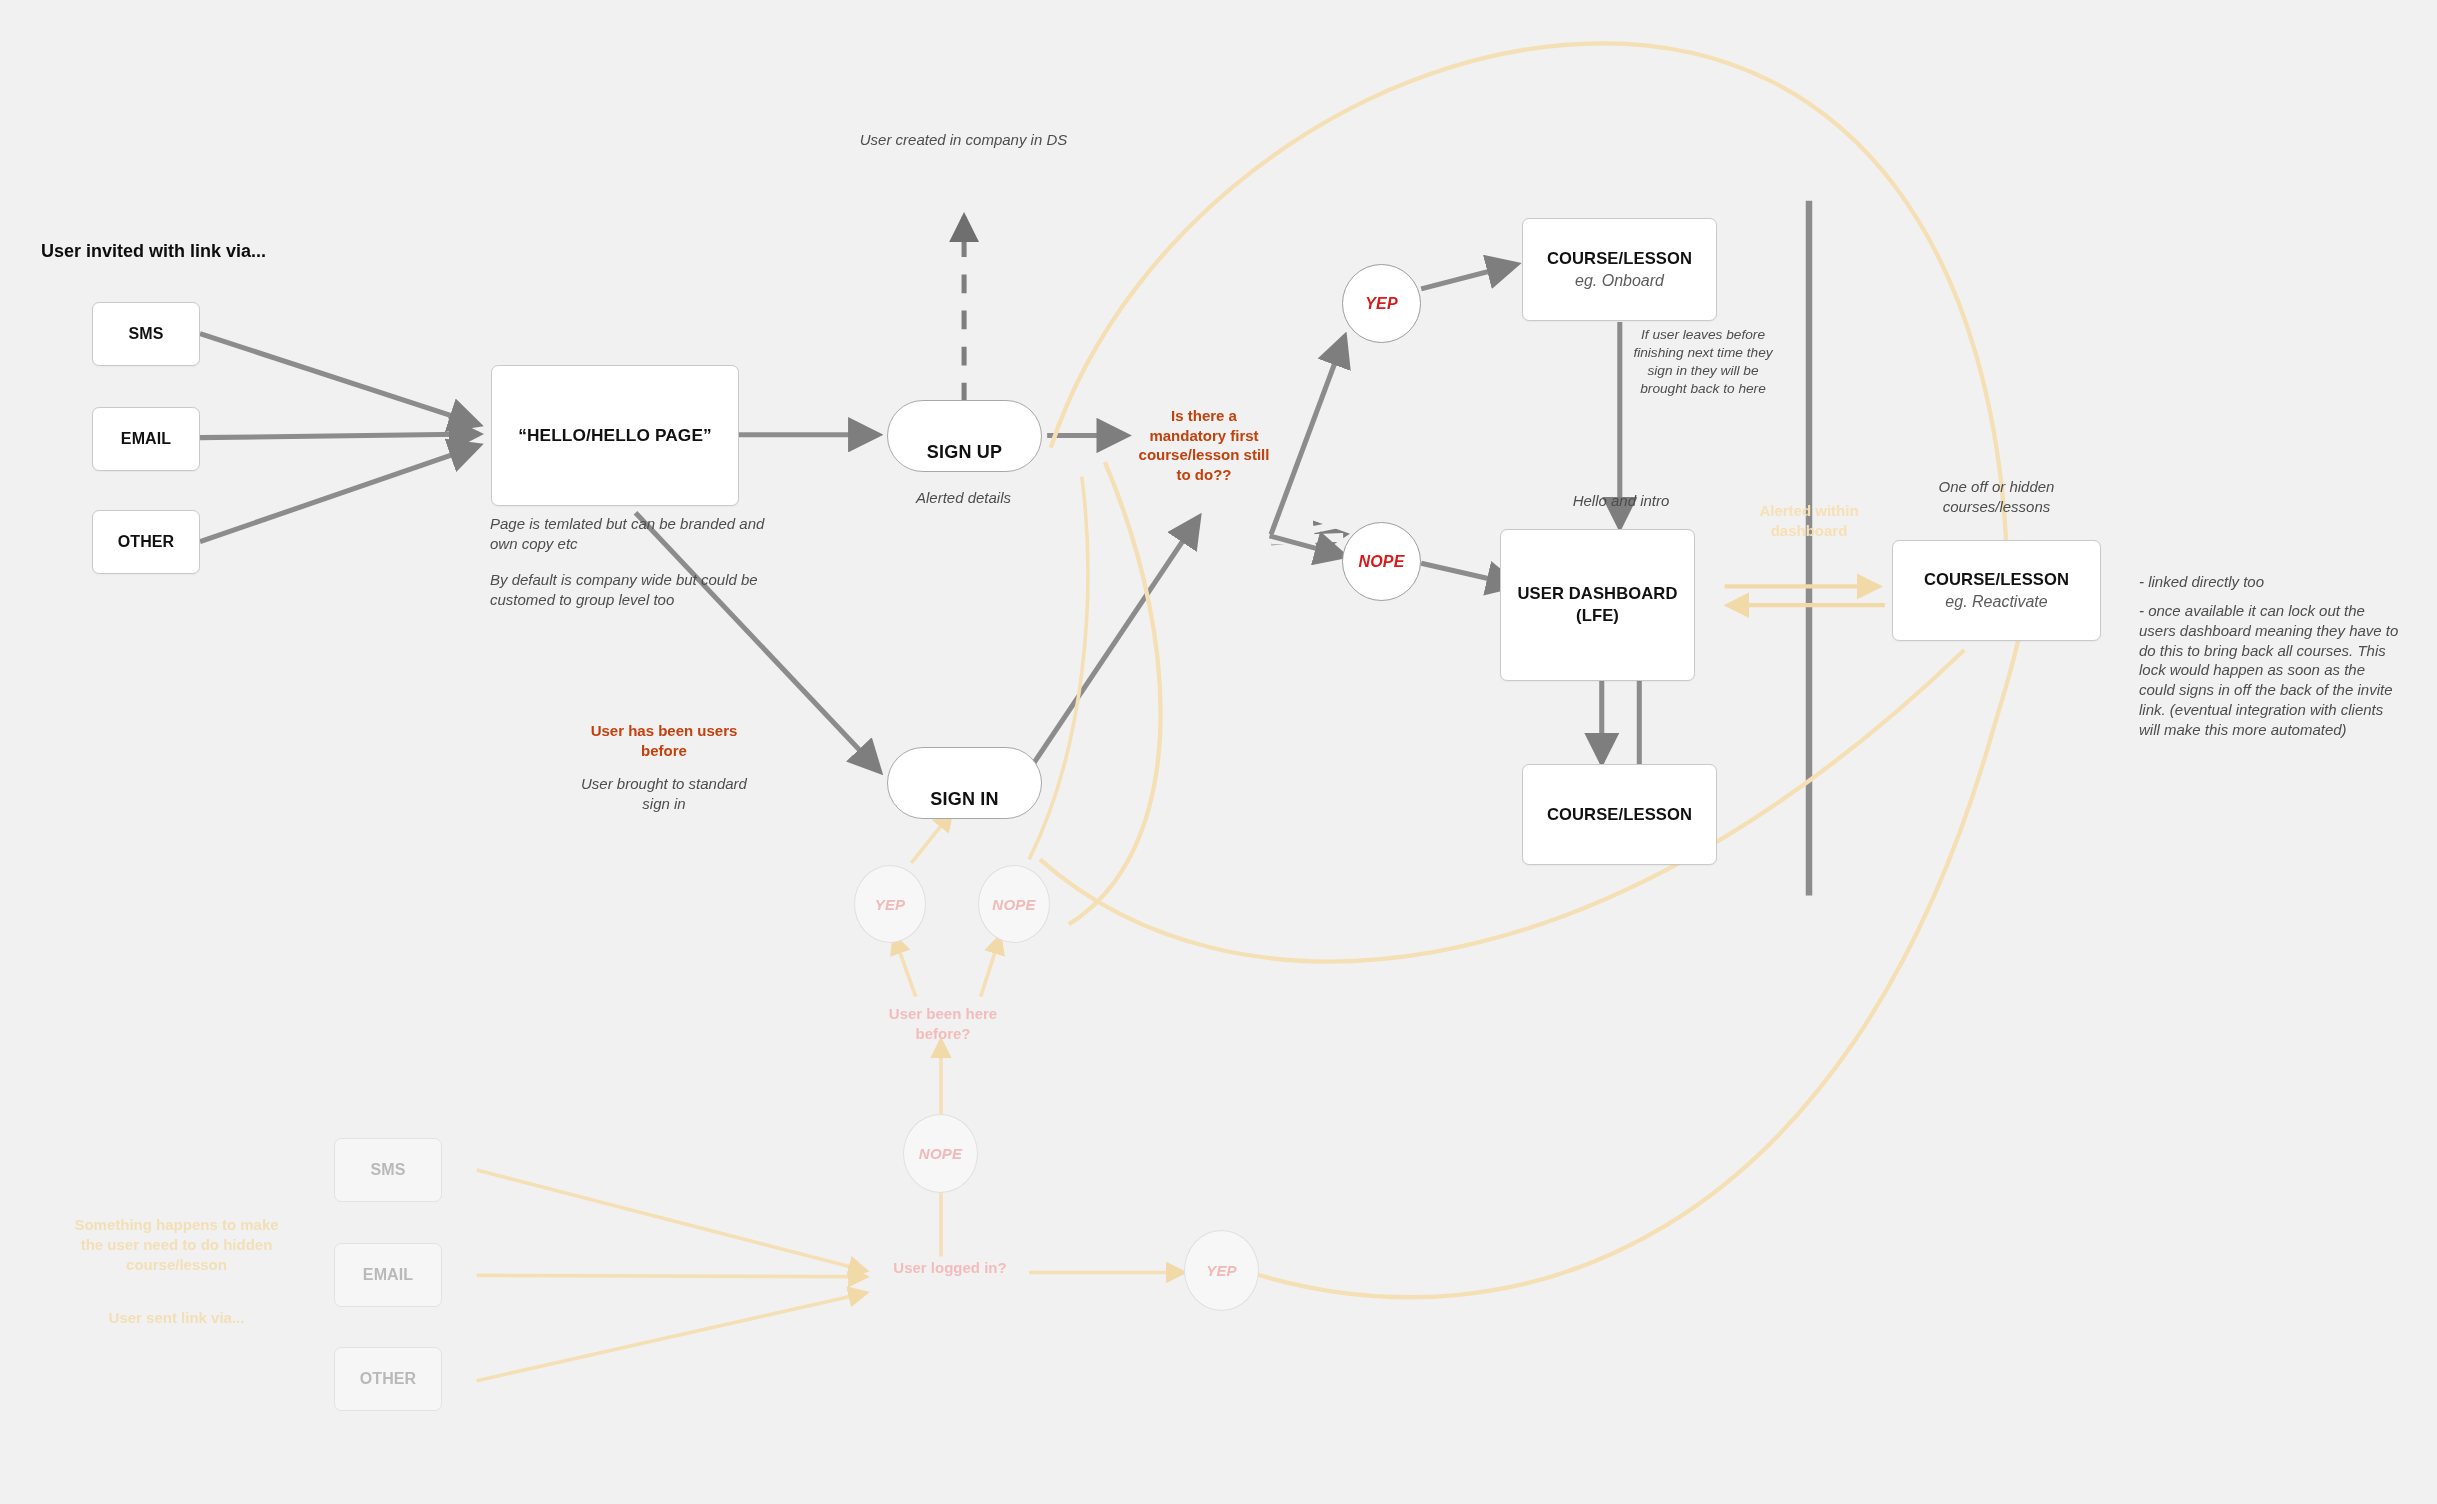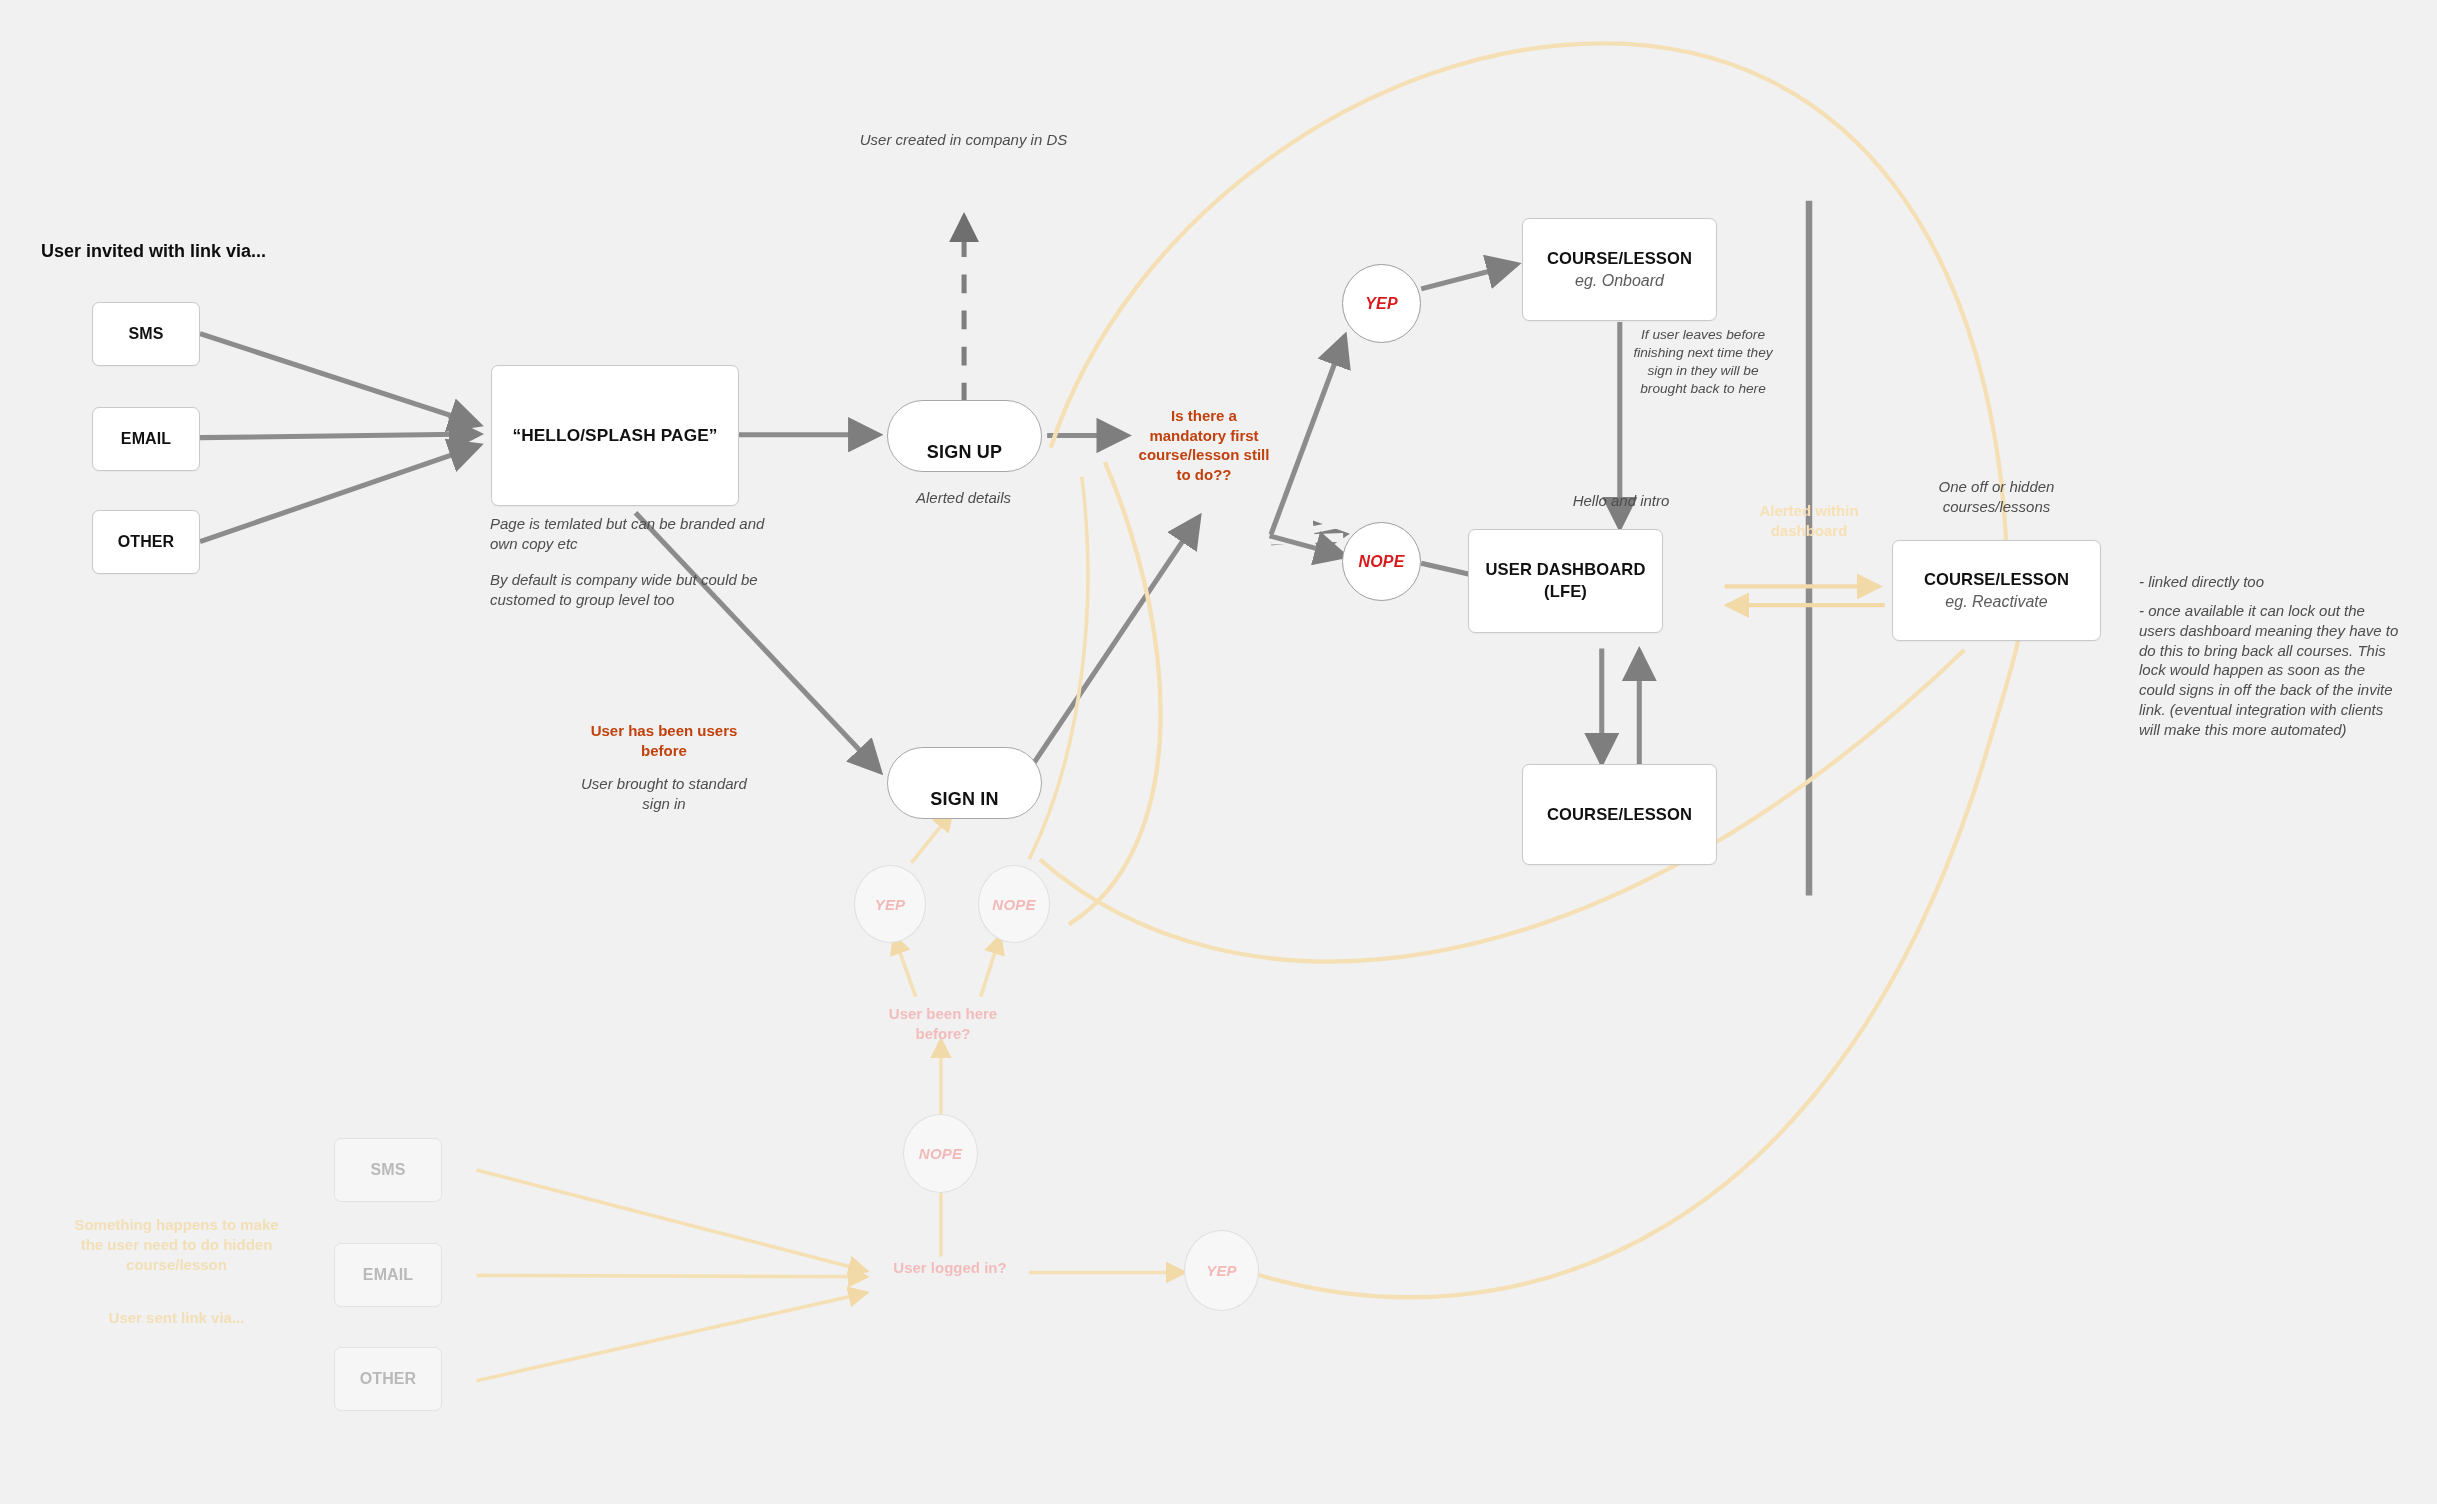--- a/index.html
+++ b/index.html
@@ -255,21 +255,21 @@
     <div class="title" style="font-size:16px;">SMS</div>
   </div>
   <div class="node box" style="left:92px; top:407px; width:108px; height:64px;">
     <div class="title" style="font-size:16px;">EMAIL</div>
   </div>
   <div class="node box" style="left:92px; top:510px; width:108px; height:64px;">
     <div class="title" style="font-size:16px;">OTHER</div>
   </div>
 
   <div class="node box" style="left:491px; top:365px; width:248px; height:141px;">
-    <div class="title" style="font-size:17.3px;">“HELLO/SPLASH PAGE”</div>
+    <div class="title" style="font-size:17.3px;">“HELLO/HELLO PAGE”</div>
   </div>
   <div class="label left note" style="left:490px; top:514px; width:289px; font-size:15px;">Page is temlated but can be branded and own copy etc</div>
   <div class="label left note" style="left:490px; top:570px; width:303px; font-size:15px;">By default is company wide but could be customed to group level too</div>
 
   <div class="node pill" style="left:887px; top:400px; width:155px; height:72px;">
     <div class="title" style="font-size:18px;">SIGN UP</div>
   </div>
   <div class="label note" style="left:877px; top:488px; width:173px; font-size:15px;">Alerted details</div>
   <div class="label note" style="left:859px; top:130px; width:209px; font-size:15px;">User created in company in DS</div>
 
@@ -289,21 +289,21 @@
   </div>
 
   <div class="node box" style="left:1522px; top:218px; width:195px; height:103px;">
     <div class="title" style="font-size:16.6px;">COURSE/LESSON</div>
     <div class="sub" style="font-size:16px;">eg. Onboard</div>
   </div>
   <div class="label note" style="left:1631px; top:326px; width:144px; font-size:13.7px;">If user leaves before finishing next time they sign in they will be brought back to here</div>
 
   <div class="label note" style="left:1538px; top:491px; width:166px; font-size:15px;">Hello and intro</div>
 
-  <div class="node box" style="left:1468px; top:529px; width:195px; height:104px;">
+  <div class="node box" style="left:1500px; top:529px; width:195px; height:152px;">
     <div class="title" style="font-size:16.6px; line-height:1.3;">USER DASHBOARD</div>
     <div class="title" style="font-size:16.6px; line-height:1.3;">(LFE)</div>
   </div>
 
   <div class="label amber" style="left:1733px; top:501px; width:152px; font-size:15px;">Alerted within dashboard</div>
 
   <div class="node box" style="left:1522px; top:764px; width:195px; height:101px;">
     <div class="title" style="font-size:16.6px;">COURSE/LESSON</div>
   </div>
 

